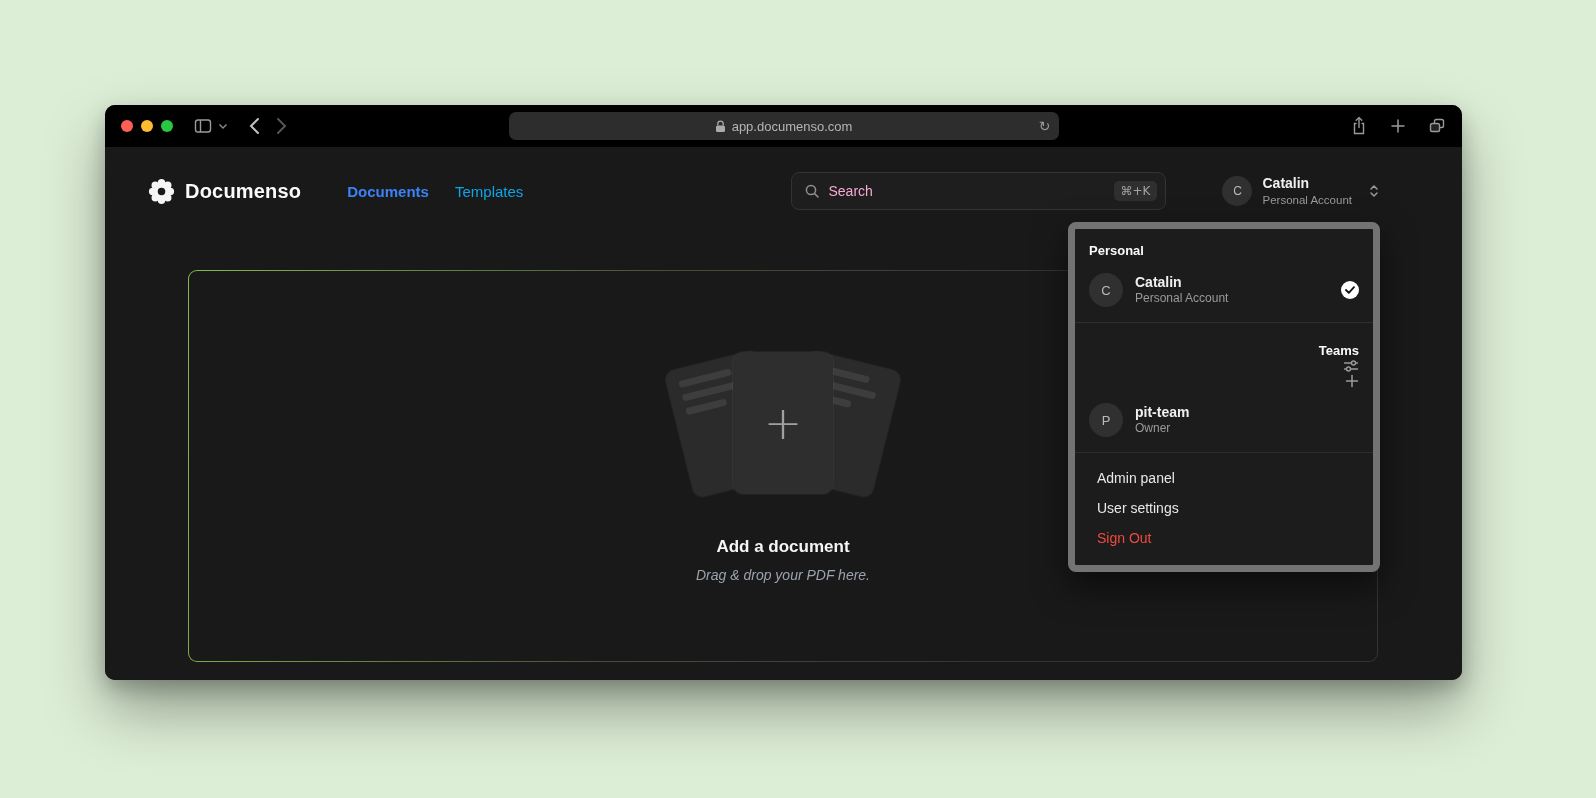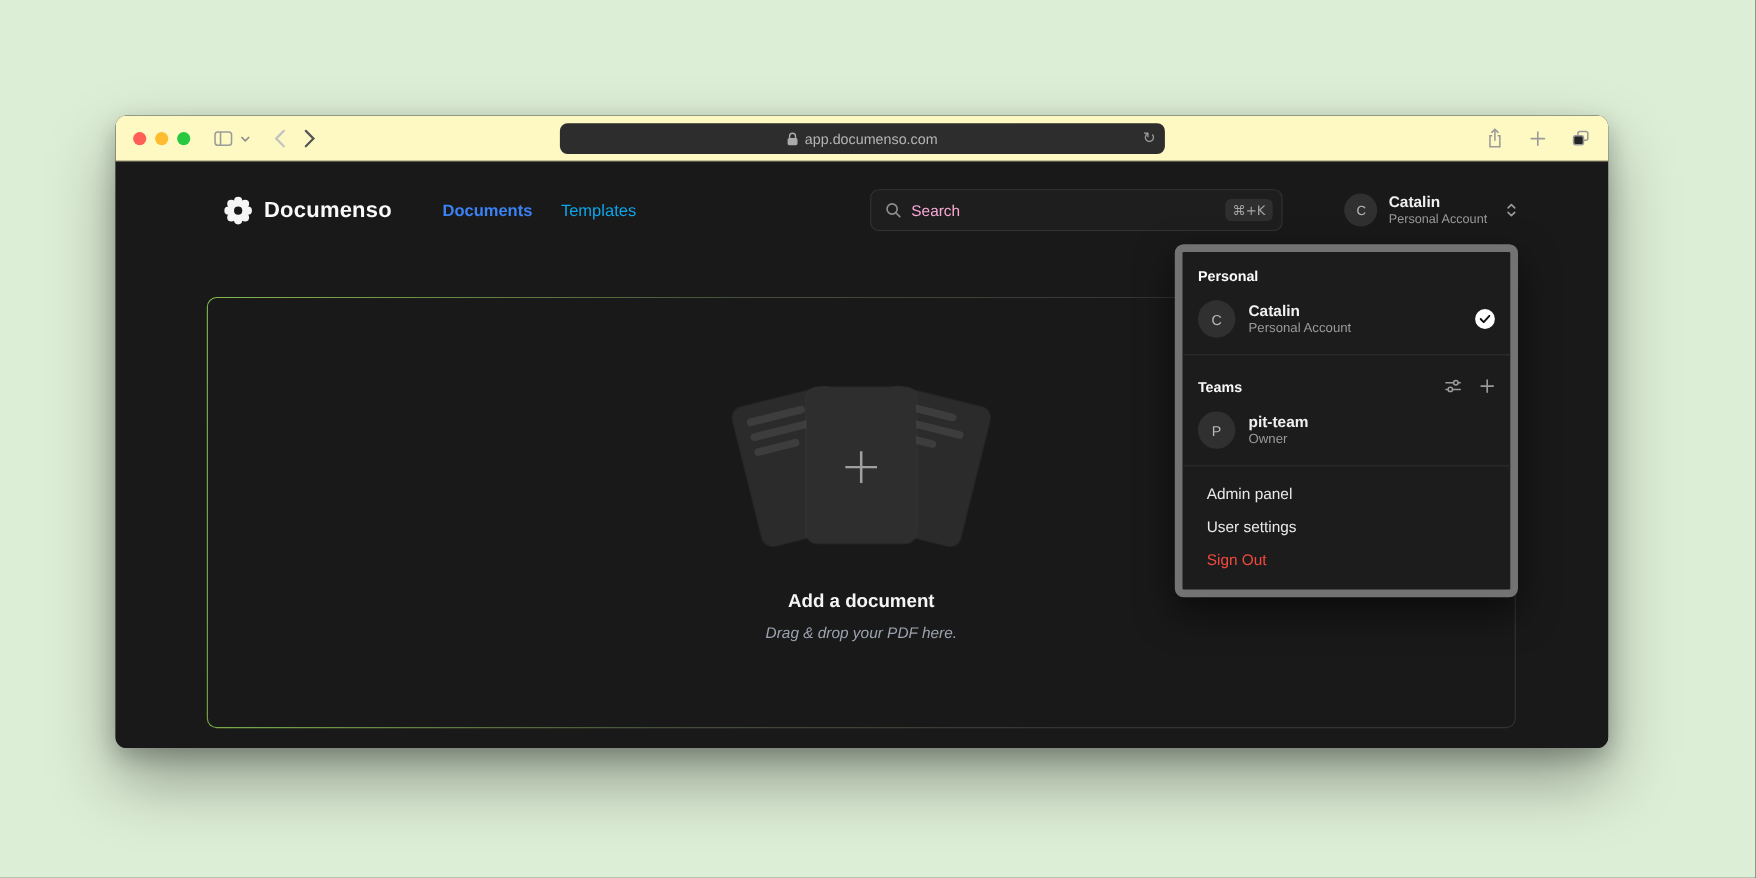--- a/index.html
+++ b/index.html
@@ -15,21 +15,21 @@
     position:relative;
   }
 
   
   .window{
     position:absolute;left:105px;top:105px;width:1357px;height:575px;
     background:#191919;border-radius:10px;overflow:hidden;
     box-shadow:0 30px 60px rgba(0,0,0,.35),0 8px 20px rgba(0,0,0,.22);
   }
   .titlebar{
-    height:42px;background:#fef9c3;display:flex;align-items:center;
+    height:42px;background:#000000;display:flex;align-items:center;
     padding:0 16px;position:relative;border-bottom:1px solid rgba(0,0,0,.45);
   }
   .lights{display:flex;gap:8px;align-items:center;}
   .light{width:12px;height:12px;border-radius:50%;display:inline-block;}
   .light.red{background:#ff5f57;}
   .light.yellow{background:#febc2e;}
   .light.green{background:#28c840;}
   .tb-icon{display:inline-flex;align-items:center;justify-content:center;color:#9a9a9a;}
   .tb-icon svg{display:block;}
   .sidebar-toggle{margin-left:20px;}
@@ -40,21 +40,21 @@
     position:absolute;left:50%;top:7px;transform:translateX(-50%);
     width:550px;height:28px;background:#2d2d2d;border-radius:7px;
     display:flex;align-items:center;justify-content:center;gap:6px;
     color:#b5b5b5;font-size:13px;
   }
   .urlbar .reload{position:absolute;right:8px;top:50%;transform:translateY(-50%);color:#9a9a9a;font-size:14px;line-height:1;font-family:"DejaVu Sans",sans-serif;}
   .tb-right{margin-left:auto;display:flex;align-items:center;gap:22px;}
 
   
   .page{position:relative;height:533px;background:#191919;}
-  .app-header{height:88px;display:flex;align-items:center;padding:0 82px 0 98px;}
+  .app-header{height:88px;display:flex;align-items:center;padding:0 82px 0 43px;}
   .brand{display:flex;align-items:center;gap:10px;}
   .brand-name{color:#fafafa;font-size:20px;font-weight:700;letter-spacing:.2px;}
   .main-nav{display:flex;align-items:center;gap:26px;margin-left:46px;}
   .nav-link{font-size:15px;cursor:pointer;text-decoration:none;}
   .nav-link.active{color:#3b82f6;font-weight:600;}
   .nav-link.inactive{color:#0ea5e9;font-weight:500;}
   .search{
     margin-left:auto;width:375px;height:38px;border:1px solid #333;background:#1e1e1e;
     border-radius:8px;display:flex;align-items:center;padding:0 8px 0 12px;gap:8px;
   }
@@ -103,21 +103,21 @@
   .dz-title{color:#f5f5f5;font-size:17px;font-weight:700;}
   .dz-sub{color:#9ca3af;font-size:14px;margin-top:10px;font-style:italic;}
 
   
   .menu{
     position:absolute;left:963px;top:75px;width:312px;z-index:10;
     background:#1c1c1c;border:7px solid #737373;border-radius:8px;
     box-shadow:0 14px 34px rgba(0,0,0,.55);padding:12px;
   }
   .menu-label{color:#fafafa;font-size:13px;font-weight:700;padding:2px 0 10px 2px;}
-  .menu-label-row{display:flex;align-items:center;padding:10px 2px 10px 2px;}
+  .menu-label-row{display:flex;align-items:flex-end;padding:10px 2px 10px 2px;flex-direction:column;}
   .menu-label-row .label-text{color:#fafafa;font-size:13px;font-weight:700;flex:1;}
   .icon-btn{color:#9a9a9a;display:inline-flex;align-items:center;justify-content:center;margin-left:16px;cursor:pointer;}
   .menu-item{display:flex;align-items:center;gap:12px;padding:5px 2px;border-radius:6px;cursor:pointer;}
   .mi-text{display:flex;flex-direction:column;line-height:1.3;flex:1;}
   .mi-name{color:#f0f0f0;font-size:14px;font-weight:600;}
   .mi-sub{color:#9a9a9a;font-size:12px;}
   .check-badge{
     width:18px;height:18px;border-radius:50%;background:#ffffff;display:flex;
     align-items:center;justify-content:center;flex:0 0 auto;
   }

